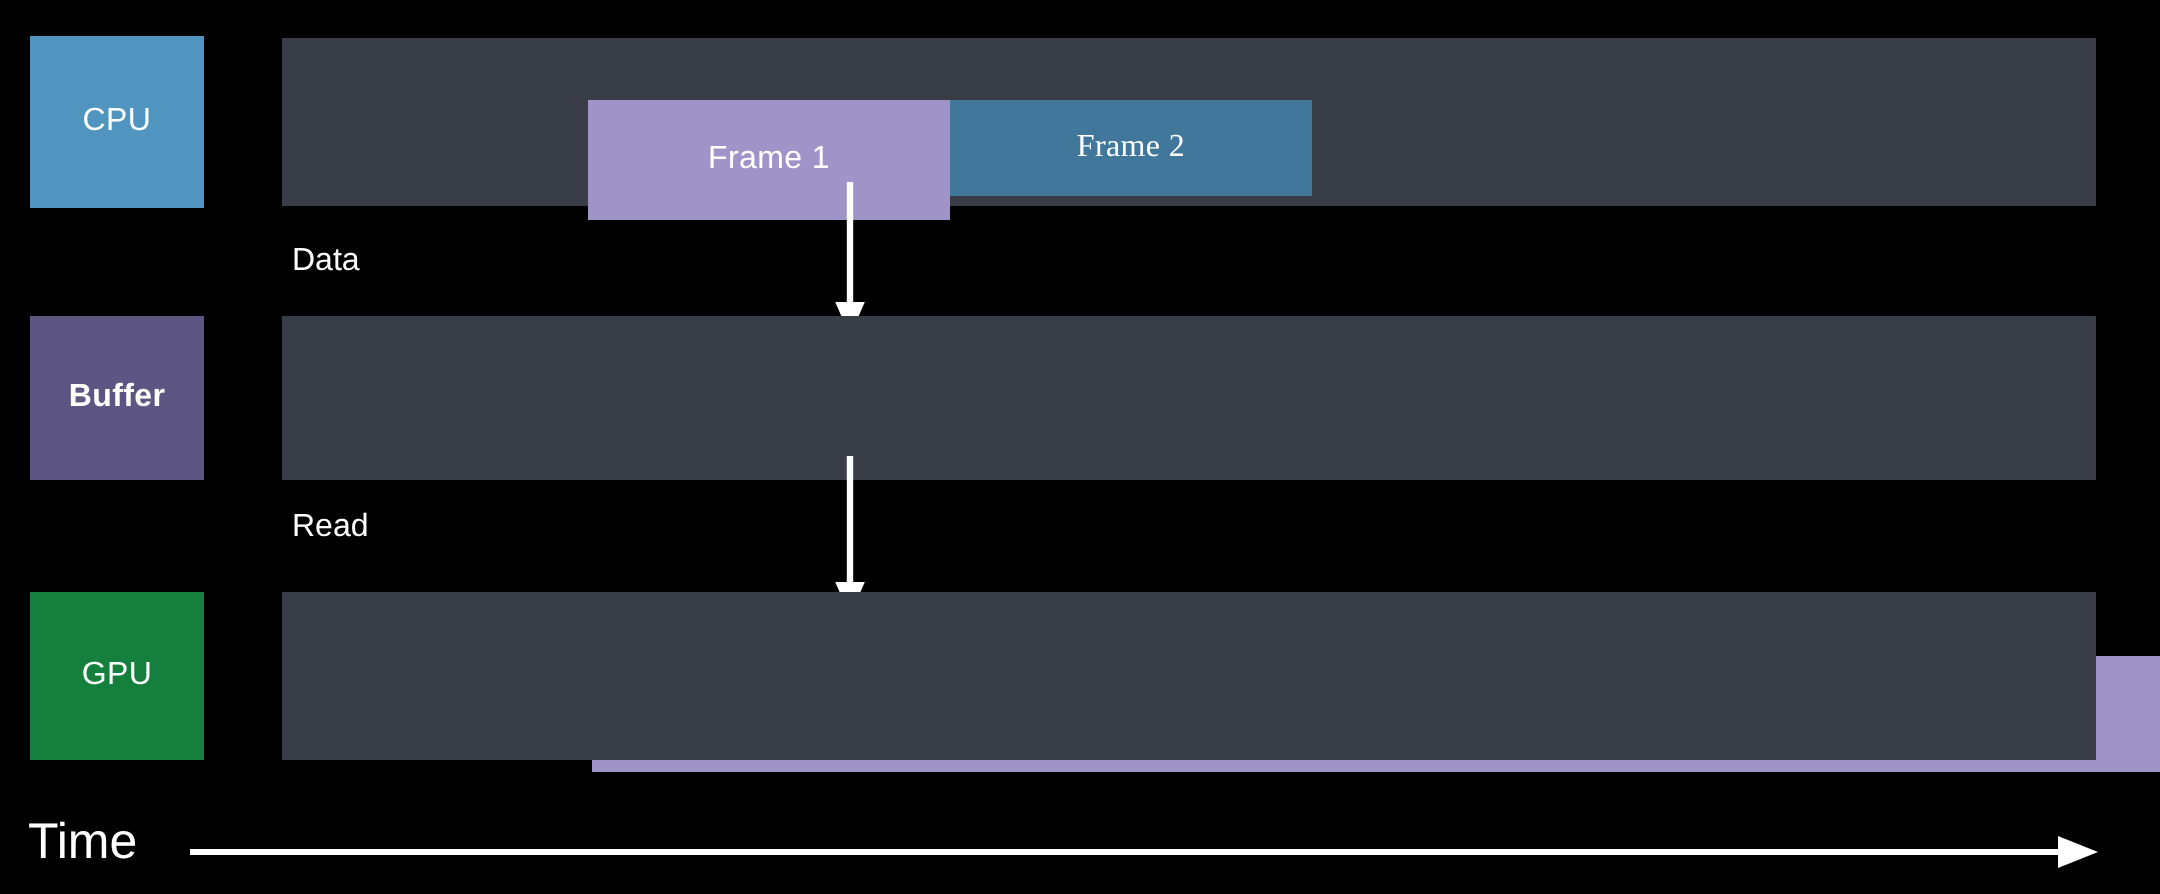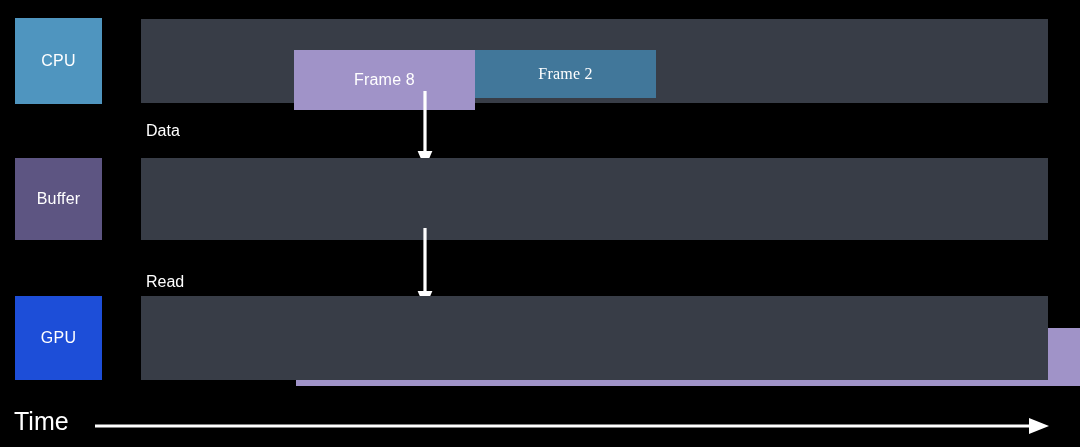--- a/index.html
+++ b/index.html
@@ -29,22 +29,22 @@
     display: flex;
     align-items: center;
     justify-content: center;
     color: #ffffff;
     font-size: 16px;
     letter-spacing: .2px;
     line-height: 1;
     user-select: none;
   }
   .role-cpu    { top: 18px;  height: 86px; background: #4f95bf; }
-  .role-buffer { top: 158px; height: 82px; background: #5d5582; }
-  .role-gpu    { top: 296px; height: 84px; background: #1d4ed8; }
+  .role-buffer { top: 158px; height: 82px; background: #5d5582; font-weight: bold; }
+  .role-gpu    { top: 296px; height: 84px; background: #15803d; }
 
   
   .track {
     position: absolute;
     left: 141px;
     width: 907px;
     background: #383d47;
   }
   .track-cpu    { top: 19px;  height: 84px; }
   .track-buffer { top: 158px; height: 82px; }
@@ -73,21 +73,21 @@
   
   .flow-label {
     position: absolute;
     left: 146px;
     color: #ffffff;
     font-size: 16px;
     line-height: 1;
     user-select: none;
   }
   .flow-write { top: 123px; }
-  .flow-read  { top: 274px; }
+  .flow-read  { top: 256px; }
 
   
   .arrow-v { position: absolute; left: 415px; width: 20px; }
   .arrow-write { top: 91px;  height: 78px; }
   .arrow-read  { top: 228px; height: 81px; }
   .arrow-v svg { display: block; width: 100%; height: 100%; }
 
   
   .time-label {
     position: absolute;
@@ -112,21 +112,21 @@
 <body>
 
 <div id="stage">
 
   <div class="role-box role-cpu">
     <span>CPU</span>
   </div>
 
   <div class="track track-cpu">
     <div class="bar bar-purple bar-cpu-frame1">
-      <span>Frame 8</span>
+      <span>Frame 1</span>
     </div>
     <div class="bar bar-blue bar-cpu-frame2">
       <span>Frame 2</span>
     </div>
   </div>
 
   <div class="flow-label flow-write">Data</div>
 
   <div class="arrow-v arrow-write">
     <svg viewBox="0 0 20 78" preserveAspectRatio="none">

